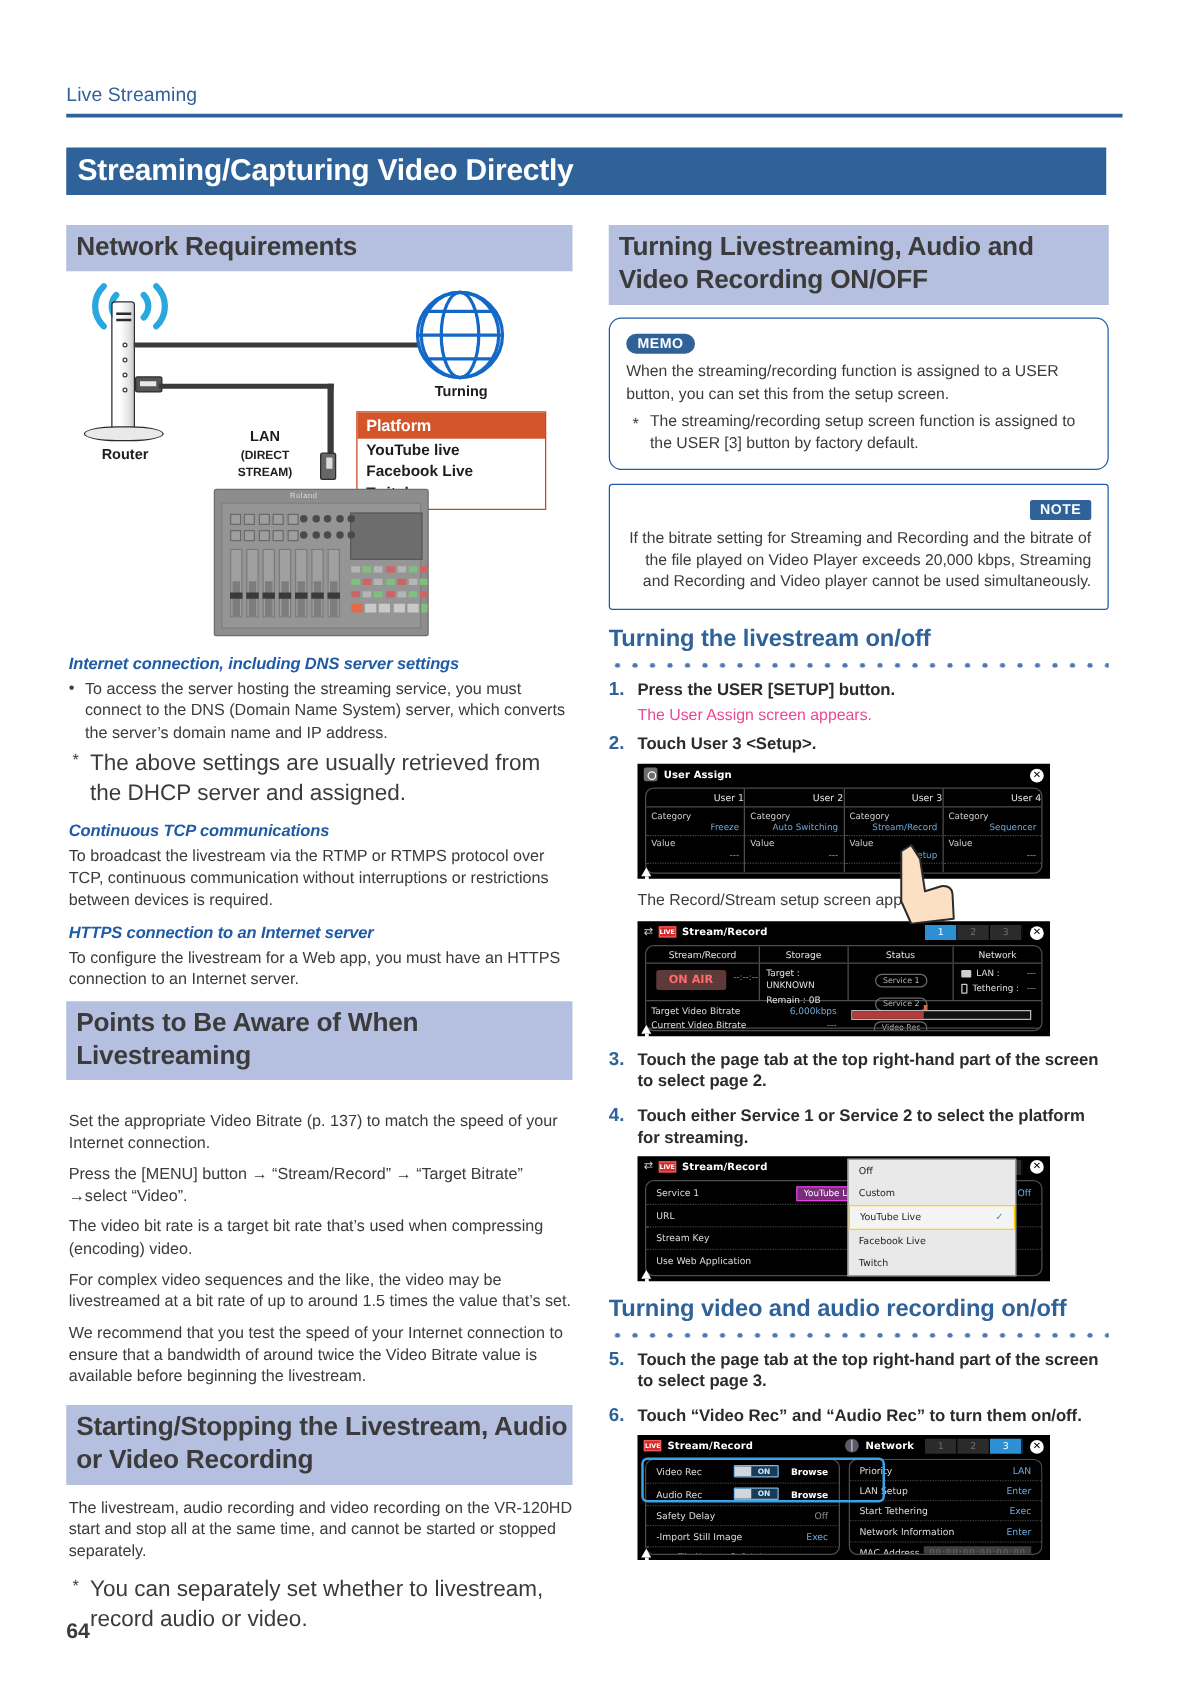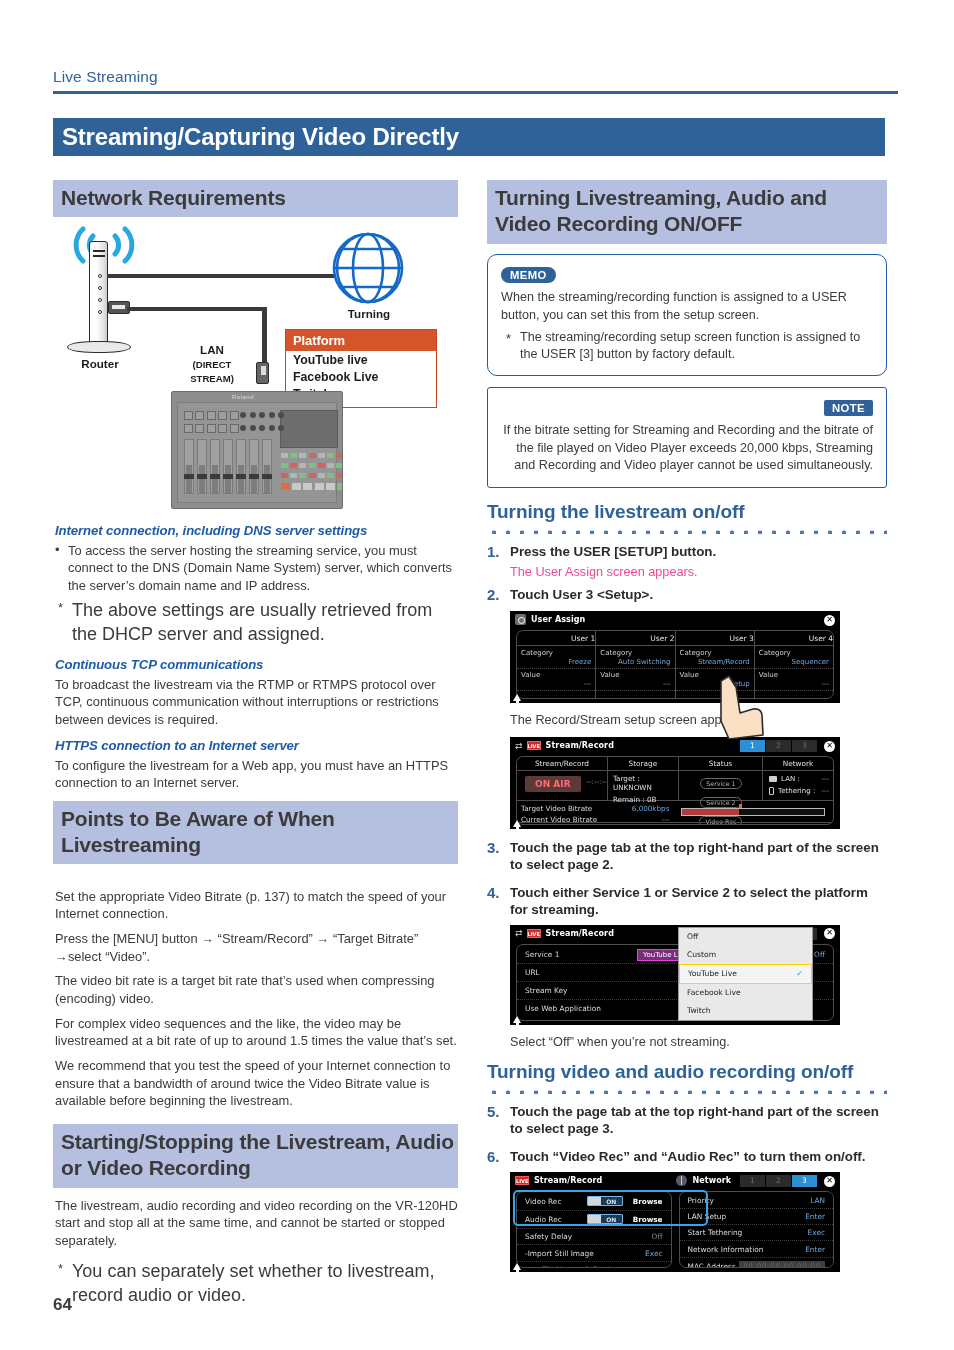--- a/index.html
+++ b/index.html
@@ -808,21 +808,20 @@
           <div class="dd-item sel">
             <span>YouTube Live</span>
             <span class="dd-check">✓</span>
           </div>
           <div class="dd-item">Facebook Live</div>
           <div class="dd-item">Twitch</div>
         </div>
         <div class="arrow-up"></div>
       </div>
 
-      <div class="caption">Select “Off” when you’re not streaming.</div>
     </div>
 
     <div style="margin-top:12px">
       <div class="sub-h">Turning video and audio recording on/off</div>
       <div class="dotrule"></div>
 
       <div class="step">
         <span class="num">5.</span>
         <span class="stxt">Touch the page tab at the top right-hand part of the screen to select page 3.</span>
       </div>

